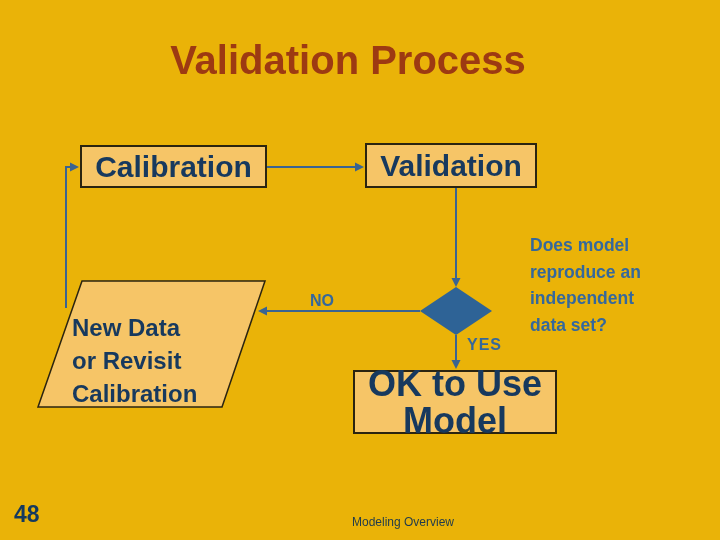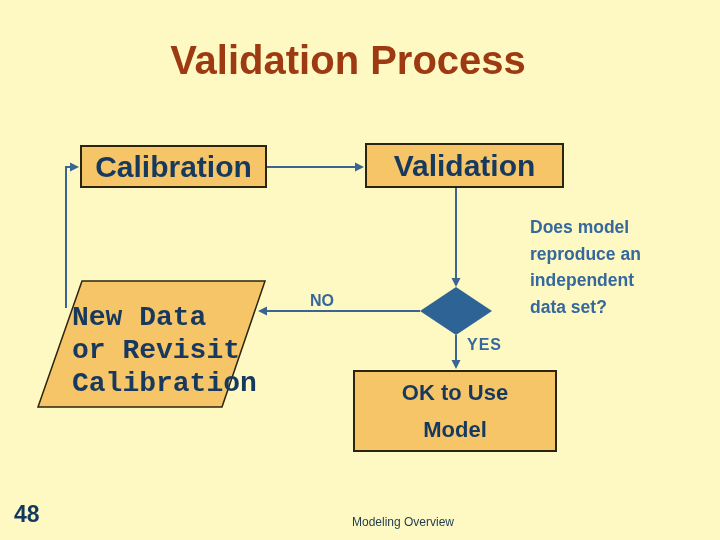--- a/index.html
+++ b/index.html
@@ -1,39 +1,39 @@
 <!DOCTYPE html>
 <html><head>
 <meta charset="utf-8">
 <style>
   html,body { margin:0; padding:0; background:#ffffff; }
   .slide {
-    position:relative; width:720px; height:540px; background:#fef9c3;
+    position:relative; width:720px; height:540px; background:#eab308;
     font-family:"Liberation Sans","DejaVu Sans",sans-serif; overflow:hidden;
   }
   .slide-title {
     position:absolute; left:-12px; top:38px; width:720px; margin:0;
     text-align:center; font-size:40px; font-weight:bold; color:#9d3a12;
   }
   .diagram-svg { position:absolute; left:0; top:0; width:720px; height:540px; }
   .box {
     position:absolute; background:#f6c567; border:2px solid #2b2410;
     box-sizing:border-box; display:flex; align-items:center; justify-content:center;
     color:#17395e; font-weight:bold;
   }
   .box-calibration { left:80px;  top:145px; width:187px; height:43px; font-size:30px; }
-  .box-validation  { left:365px; top:143px; width:199px; height:45px; font-size:30px; }
-  .box-ok          { left:353px; top:370px; width:204px; height:82px; font-size:22px; }
+  .box-validation  { left:365px; top:143px; width:172px; height:45px; font-size:30px; }
+  .box-ok          { left:353px; top:370px; width:204px; height:64px; font-size:36px; }
   .multiline { white-space:pre-line; text-align:center; line-height:37px; }
   .new-data-label {
-    position:absolute; left:72px; top:301px; color:#17395e; font-weight:bold;
-    font-size:28px; line-height:33px; white-space:pre-line;font-family:Liberation Mono, monospace;
+    position:absolute; left:72px; top:311px; color:#17395e; font-weight:bold;
+    font-size:24px; line-height:33px; white-space:pre-line;
   }
   .decision-note {
-    position:absolute; left:530px; top:214px; color:#35689c; font-weight:bold;
+    position:absolute; left:530px; top:232px; color:#35689c; font-weight:bold;
     font-size:17.5px; line-height:26.5px; white-space:pre-line;
   }
   .no-label {
     position:absolute; left:310px; top:292px; width:44px; text-align:left;
     color:#35689c; font-weight:bold; font-size:16px;
   }
   .yes-label {
     position:absolute; left:467px; top:336px;
     color:#35689c; font-weight:bold; font-size:16px; letter-spacing:1px;
   }

